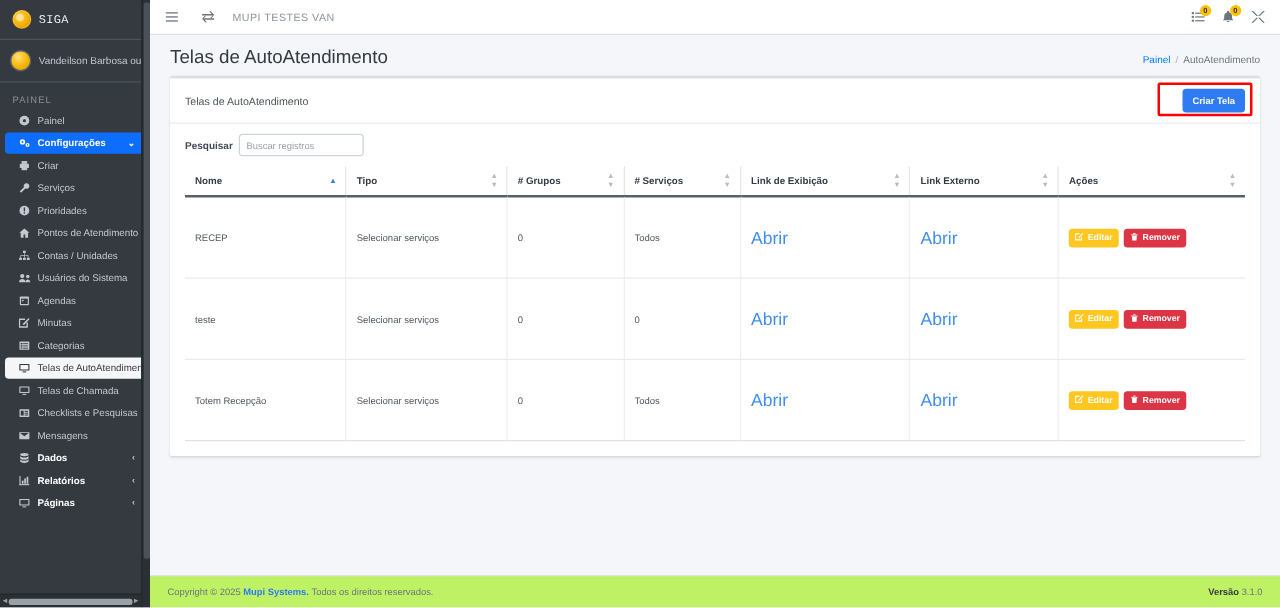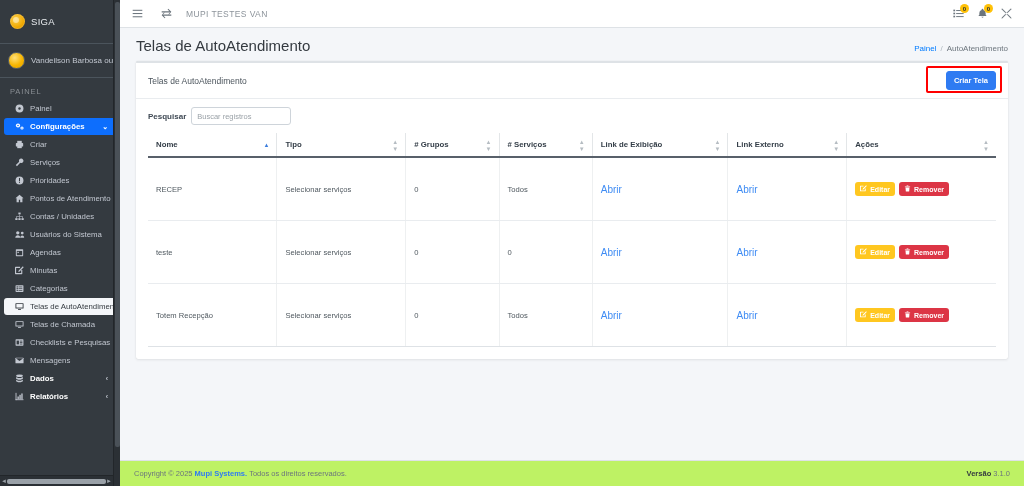--- a/index.html
+++ b/index.html
@@ -13,25 +13,26 @@
 
   
   .sidebar {
     width: 120px; height: 486px;
     background: #343a40;
     position: relative;
     flex: 0 0 120px;
     overflow: hidden;
   }
   .brand {
-    height: 44px;
+    height: 32px;
     display: flex; align-items: center; gap: 6px;
     padding-left: 10px;
     border-bottom: 1px solid #4b545c;
     background: #343a40;
+    font-family: Liberation Mono, monospace;
   }
   .brand-logo {
     width: 15px; height: 15px; border-radius: 50%;
     background: radial-gradient(circle at 38% 35%, #ffd24d 0%, #f0a800 60%, #d89000 100%);
     box-shadow: 0 0 0 1px rgba(255,255,255,.15) inset;
     flex: 0 0 15px;
     position: relative;
   }
   .brand-logo::after{
     content:""; position:absolute; left:3px; top:3px; width:6px; height:6px;
@@ -183,21 +184,21 @@
     white-space: nowrap; overflow: hidden;
   }
   table.dtable td:last-child { border-right: none; }
   table.dtable tbody tr:last-child td { border-bottom: 1px solid #dee2e6; }
   .sort-ind {
     position: absolute; right: 7px; top: 50%; transform: translateY(-50%);
     font-size: 6px; color: #b5bcc2; line-height: 1;
     display: flex; flex-direction: column; gap: 1px;
   }
   .sort-ind.asc { color: #3b7ddd; }
-  .link-abrir { color: #3f8cf4; text-decoration: none; font-size: 10px; cursor: pointer; }
+  .link-abrir { color: #3f8cf4; text-decoration: none; font-size: 14px; cursor: pointer; }
   .btn-row { display: flex; gap: 4px; }
   .btn-sm {
     display: inline-flex; align-items: center; gap: 3px;
     font-size: 7px; font-weight: bold; color: #fff;
     padding: 3px 5px; border-radius: 3px; border: none; cursor: pointer;
     font-family: "Liberation Sans", sans-serif; line-height: 1;
   }
   .btn-edit { background: #ffc720; color: #fff; }
   .btn-remove { background: #dc3545; color: #fff; }
 
@@ -458,20 +459,33 @@
                 <rect x="4.4" y="8" width="2.4" height="4.4"></rect>
                 <rect x="7.8" y="5" width="2.4" height="7.4"></rect>
                 <rect x="11.2" y="2.6" width="2.4" height="9.8"></rect>
               </svg>
           </span>
           <span>Relatórios</span>
           <span class="chev">‹</span>
         </a>
       </li>
 
+      <li class="nav-item">
+        <a class="nav-link bold">
+          <span class="ic">
+            <svg width="9" height="9" viewBox="0 0 16 16" fill="currentColor">
+                <rect x="0.8" y="2" width="14.4" height="9.5" rx="1"></rect>
+                <rect x="2.4" y="3.6" width="11.2" height="6.3" fill="#343a40"></rect>
+                <rect x="5.4" y="12.6" width="5.2" height="1.5"></rect>
+              </svg>
+          </span>
+          <span>Páginas</span>
+          <span class="chev">‹</span>
+        </a>
+      </li>
     </ul>
 
     <div class="sb-vscroll">
       <div class="sb-vthumb"></div>
     </div>
     <div class="sb-hscroll">
       <span class="sb-harrow" style="left:1px">◄</span>
       <div class="sb-hthumb"></div>
       <span class="sb-harrow" style="right:1px">►</span>
     </div>

